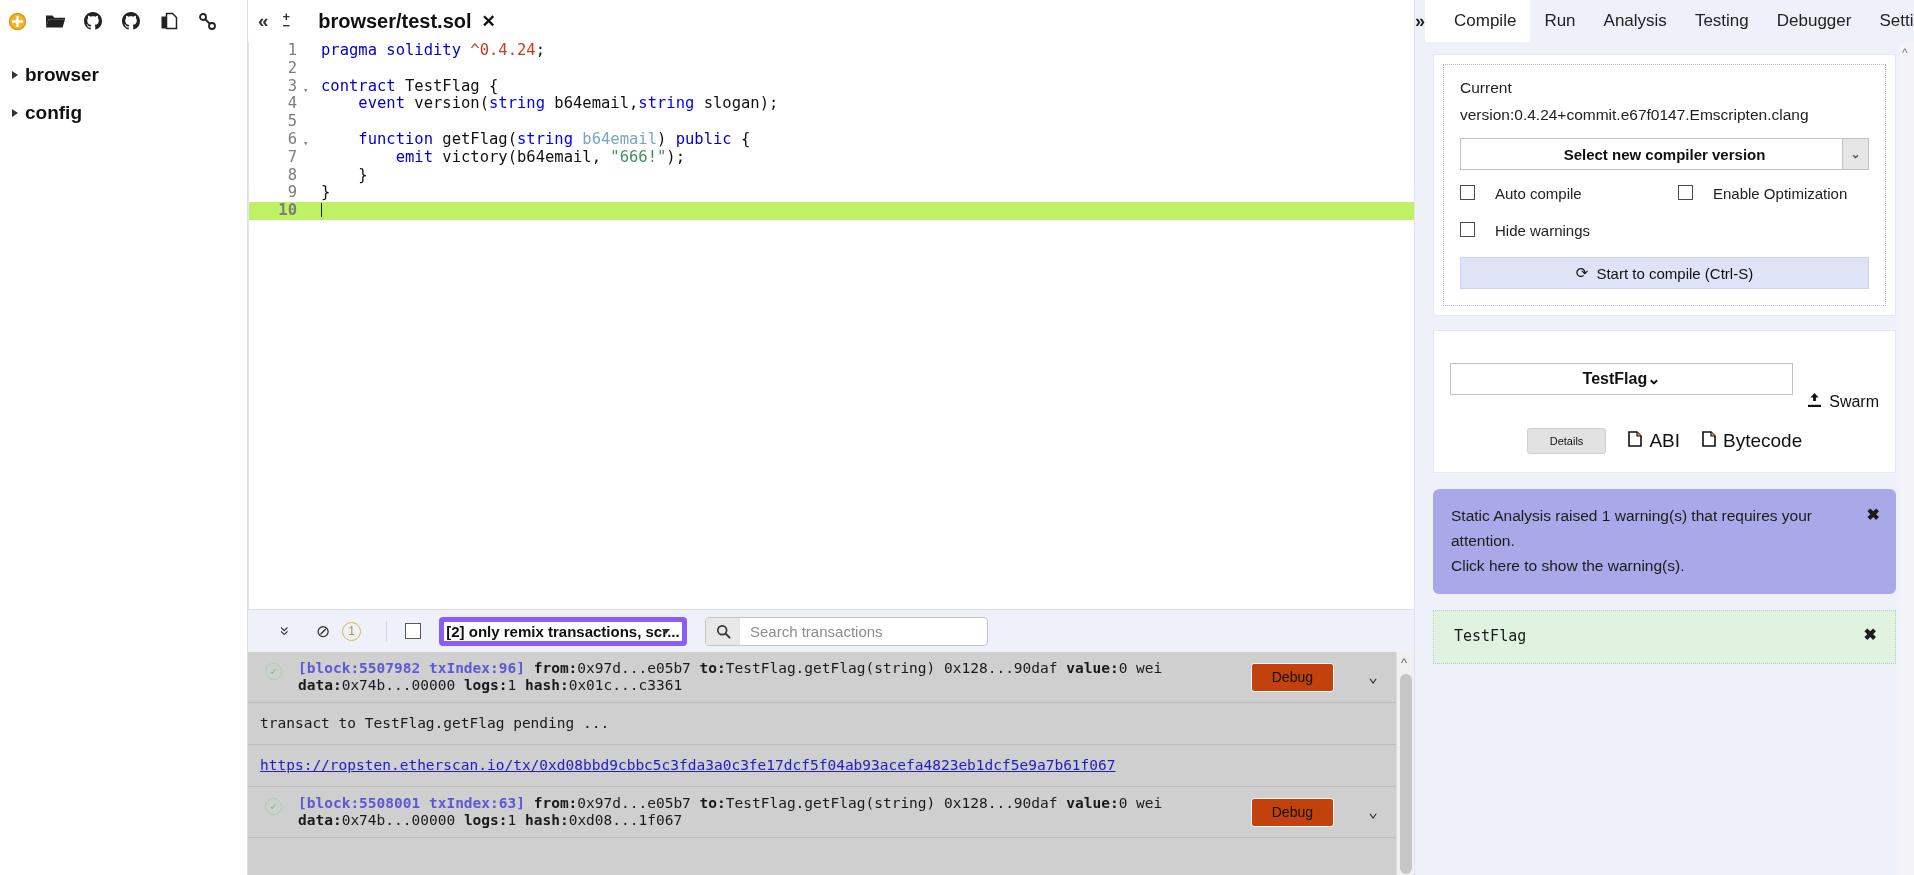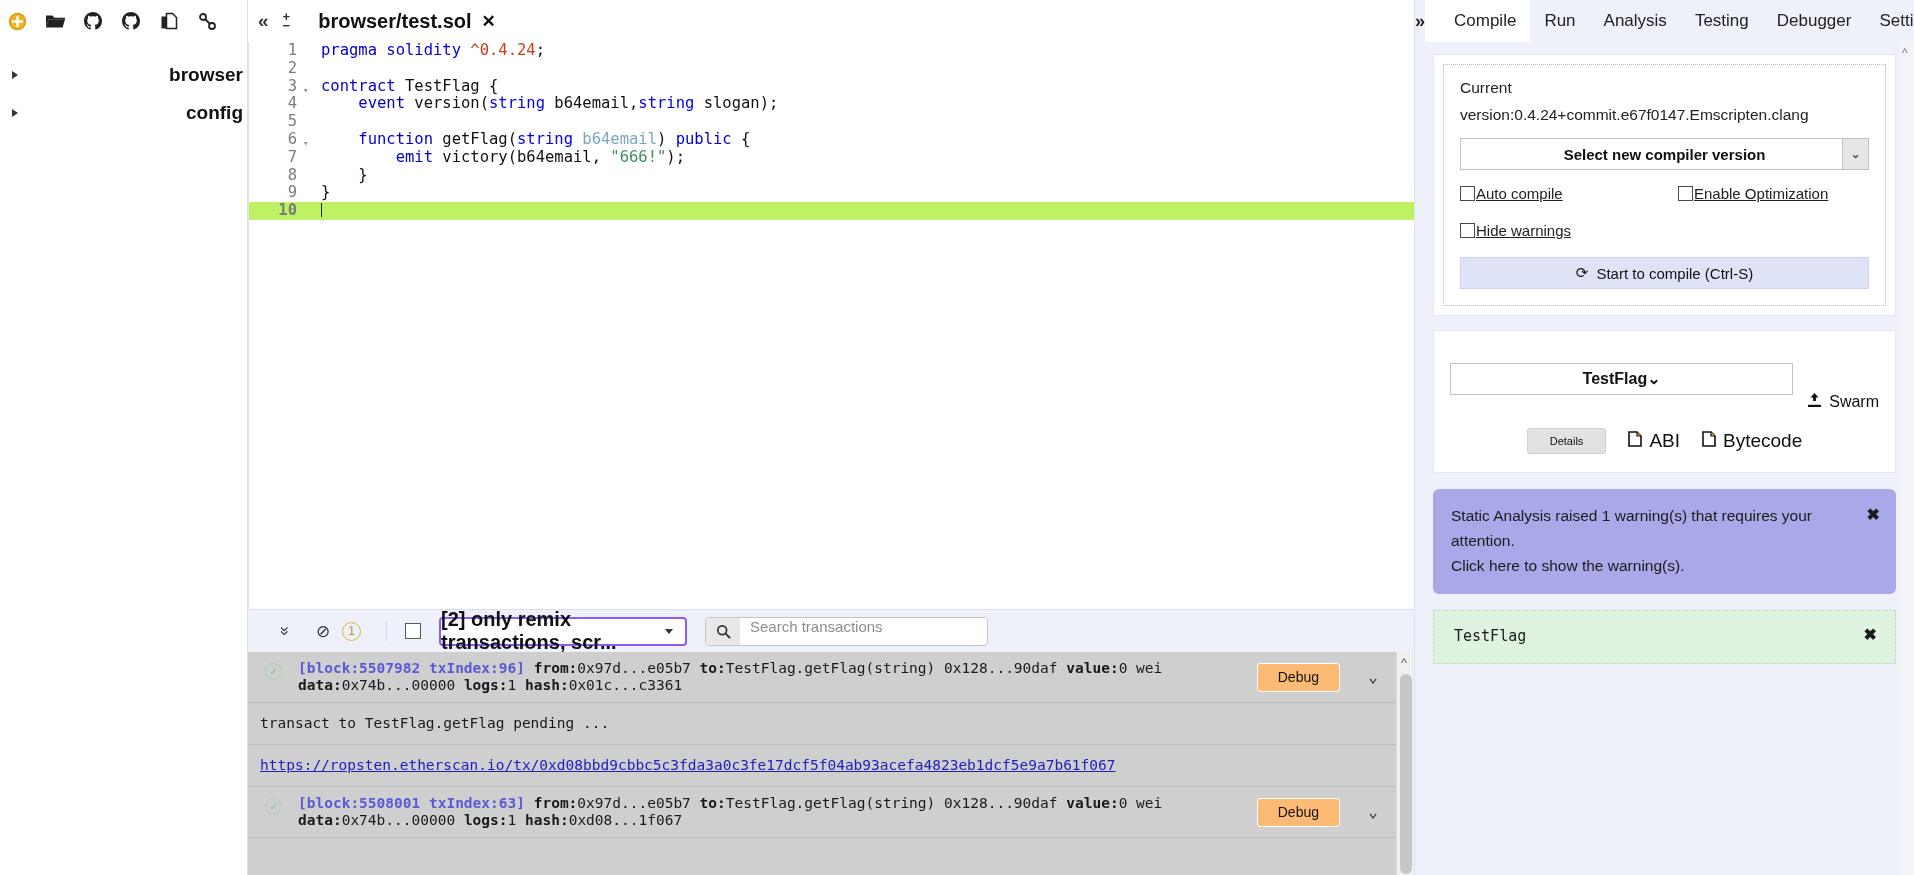--- a/index.html
+++ b/index.html
@@ -20,21 +20,21 @@
   }
   .tb-icon {
     width: 22px; height: 22px; display: flex; align-items: center; justify-content: center;
     color: #2b2b2b; cursor: pointer;
   }
   .tb-icon svg { display:block; }
   #filetree { padding: 14px 0 0 8px; }
   .tree-row {
     display: flex; align-items: center; gap: 7px;
     font-size: 19px; font-weight: bold; color: #111;
-    padding: 8px 4px; cursor: pointer; justify-content: space-between;
+    padding: 8px 4px; cursor: pointer;
   }
   .caret-r {
     width:0;height:0;border-left:6px solid #333;
     border-top:4px solid transparent;border-bottom:4px solid transparent;
   }
 
   
   #editorcol {
     position: absolute; left: 248px; top: 0; right: 500px; height: 875px;
     background: #eef0fa;
@@ -93,28 +93,28 @@
     width:19px;height:19px;border-radius:50%;border:1px solid #d8b84a;
     color:#b9952a;font-size:12px;display:flex;align-items:center;justify-content:center;
     cursor:pointer;
   }
   #term-divider { width:1px;height:20px;background:#cfd4e8;margin:0 18px 0 14px; }
   #term-check {
     width:16px;height:16px;border:1.5px solid #5a5a5a;background:#fff;cursor:pointer;
   }
   #txfilter {
     margin-left: 18px; width: 248px; height: 29px; background:#fff;
-    border:2px solid #8b5cf6; border-radius:4px;
+    border:5px solid #8b5cf6; border-radius:4px;
     display:flex; align-items:center; justify-content:center; gap:10px;
-    font-size:20px; font-weight:bold; color:#111; cursor:pointer; position:relative;
+    font-size:15px; font-weight:bold; color:#111; cursor:pointer; position:relative;
   }
   #txfilter .dncar { width:0;height:0;border-top:5px solid #333;
      border-left:4px solid transparent;border-right:4px solid transparent; position:absolute; right:12px;}
   #searchbox {
-    margin-left: 18px; height: 29px; width: 283px; display:flex; align-items:flex-start;
+    margin-left: 18px; height: 29px; width: 283px; display:flex; align-items:center;
     background:#fff; border:1px solid #c4c4c4; border-radius:4px; overflow:hidden;
   }
   #searchbox .sicon {
     width:34px; height:27px; background:#e8e8e8; display:flex;
     align-items:center; justify-content:center; color:#333;
   }
   #searchbox input {
     flex:1; border:0; outline:0; font-size:15px; padding-left:10px;
     font-family:"Liberation Sans",sans-serif; color:#333;
   }
@@ -136,21 +136,21 @@
   }
   .logrow.plain { background:#cfcfcf; padding-left:12px; padding-top:12px; padding-bottom:12px;}
   .logrow .okic {
     position:absolute; left:17px; top:11px; width:17px;height:17px;border-radius:50%;
     border:1.6px solid #9fd5a8; color:#6fbe80; font-size:11px;
     display:flex;align-items:center;justify-content:center; background:#cfcfcf;
   }
   .blk { color:#5a5ad6; font-weight:bold; }
   .lb  { font-weight:bold; }
   .dbgbtn {
-    position:absolute; right:74px; top:11px; background:#fdba74; border:1px solid #fff;
+    position:absolute; right:80px; top:11px; background:#c2410c; border:1px solid #fff;
     border-radius:3px; padding:5px 20px; font-size:14px; color:#111; cursor:pointer;
     font-family:"Liberation Sans",sans-serif;
   }
   .dbgcar {
     position:absolute; right:36px; top:16px; color:#222; font-size:16px; cursor:pointer;
   }
   .txlink { color:#2020c0; text-decoration:underline; font-size:14.5px; }
   #termscroll {
     position:absolute; right:0; top:42px; bottom:0; width:18px; background:#f0f0f0;
     border-left:1px solid #ddd;
@@ -186,21 +186,21 @@
     margin-top: 14px; height:32px; background:#fff; border:1px solid #c2c2c2;
     display:flex; align-items:center; justify-content:center; position:relative;
     font-size:15px; font-weight:bold; color:#111; cursor:pointer;
   }
   .selectbar .arrowbox {
     position:absolute; right:0; top:0; bottom:0; width:26px; background:#e6e6e6;
     border-left:1px solid #c2c2c2; display:flex;align-items:center;justify-content:center;
     color:#555; font-size:12px;
   }
   .checkrow { display:flex; margin-top: 15px; font-size:15px; color:#222; }
-  .checkrow .cell { display:flex; align-items:center; gap:1px; cursor:pointer;text-decoration:underline; }
+  .checkrow .cell { display:flex; gap:20px; cursor:pointer; }
   .checkrow .cell:first-child { width: 218px; }
   .cbox { width:15px;height:15px;border:1.4px solid #4a4a4a;background:#fff; }
   .compilebtn {
     margin-top:18px; height:32px; background:#dfe3f8; border:1px solid #ccd2ef;
     display:flex;align-items:center;justify-content:center; gap:8px;
     font-size:15px; color:#111; cursor:pointer;
   }
   #contract-card { margin-top:14px; padding: 14px 16px 18px 16px; }
   #contract-row { display:flex; align-items:center; gap:14px; }
   #contract-select {

